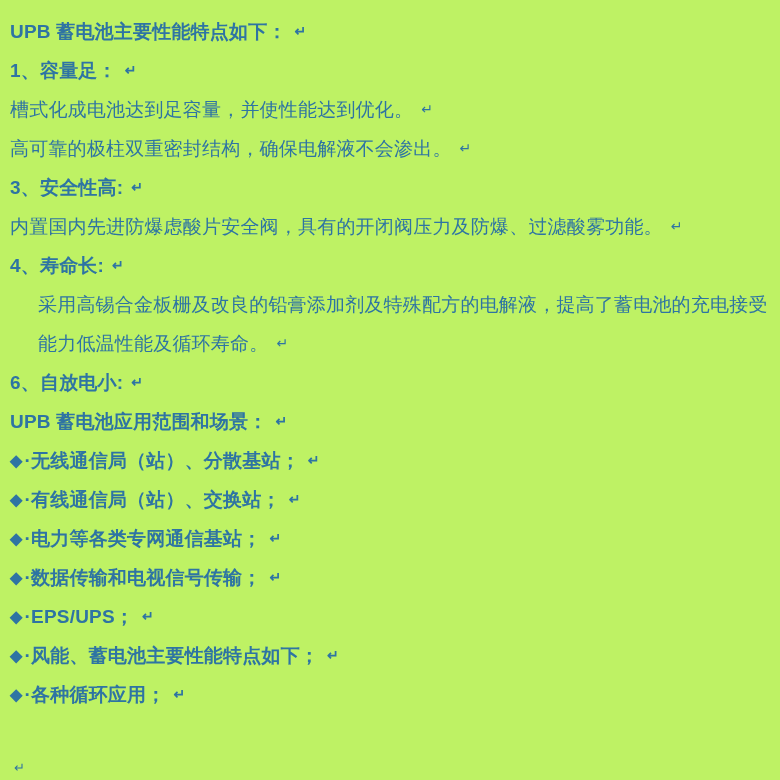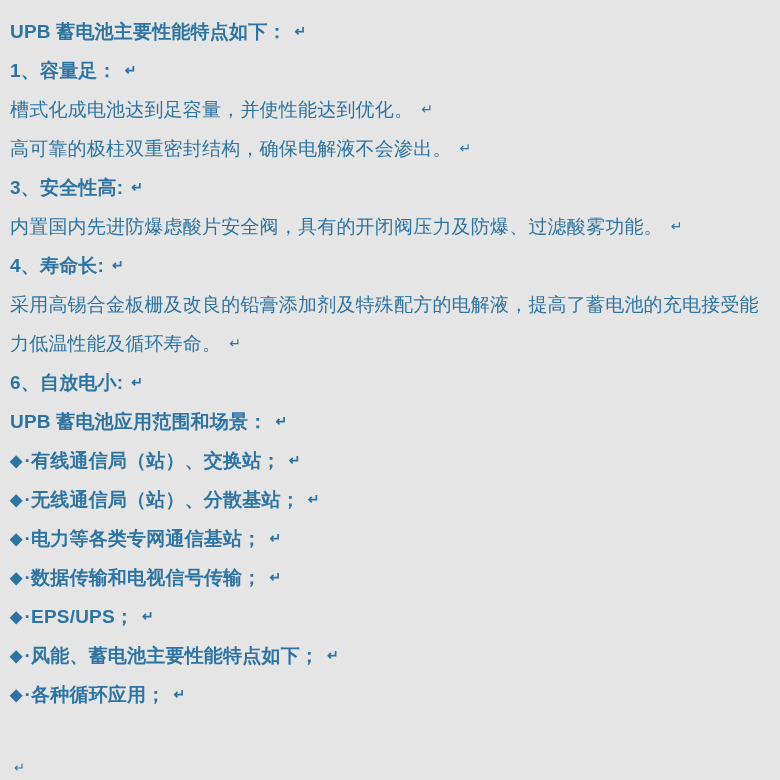--- a/index.html
+++ b/index.html
@@ -12,21 +12,21 @@
     background: #ffffff;
     font-family: "Liberation Sans", sans-serif;
     overflow: hidden;
   }
   #page {
     position: relative;
     width: 780px;
     height: 780px;
     box-sizing: border-box;
     padding: 12px 10px 0 10px;
-    background: #e5e5e5;
+    background: #bef264;
   }
   .doc-line {
     color: #2E74A3;
     font-size: 19px;
     line-height: 39px;
     white-space: nowrap;
     letter-spacing: 0.2px;
   }
   .doc-line.bold {
     font-weight: bold;
@@ -40,20 +40,21 @@
   }
   .bullet {
     color: #2E74A3;
     font-size: 16px;
     vertical-align: 1px;
     padding-right: 2px;
   }
   .line-wrap {
     white-space: normal;
     line-height: 39px;
+    margin-left: 28px;
   }
   .tail-mark {
     position: absolute;
     left: 14px;
     bottom: 4px;
     color: #2E74A3;
     font-size: 13px;
     font-family: "Liberation Serif", serif;
   }
 </style>
@@ -98,25 +99,25 @@
   <div class="doc-line bold">
     <span>6、自放电小:</span><span class="pilcrow">↵</span>
   </div>
 
 
   <div class="doc-line bold">
     <span>UPB 蓄电池应用范围和场景：</span><span class="pilcrow">↵</span>
   </div>
 
   <div class="doc-line bold">
-    <span class="bullet">◆</span><span>·有线通信局（站）、交换站；</span><span class="pilcrow">↵</span>
+    <span class="bullet">◆</span><span>·无线通信局（站）、分散基站；</span><span class="pilcrow">↵</span>
   </div>
 
   <div class="doc-line bold">
-    <span class="bullet">◆</span><span>·无线通信局（站）、分散基站；</span><span class="pilcrow">↵</span>
+    <span class="bullet">◆</span><span>·有线通信局（站）、交换站；</span><span class="pilcrow">↵</span>
   </div>
 
   <div class="doc-line bold">
     <span class="bullet">◆</span><span>·电力等各类专网通信基站；</span><span class="pilcrow">↵</span>
   </div>
 
   <div class="doc-line bold">
     <span class="bullet">◆</span><span>·数据传输和电视信号传输；</span><span class="pilcrow">↵</span>
   </div>
 

